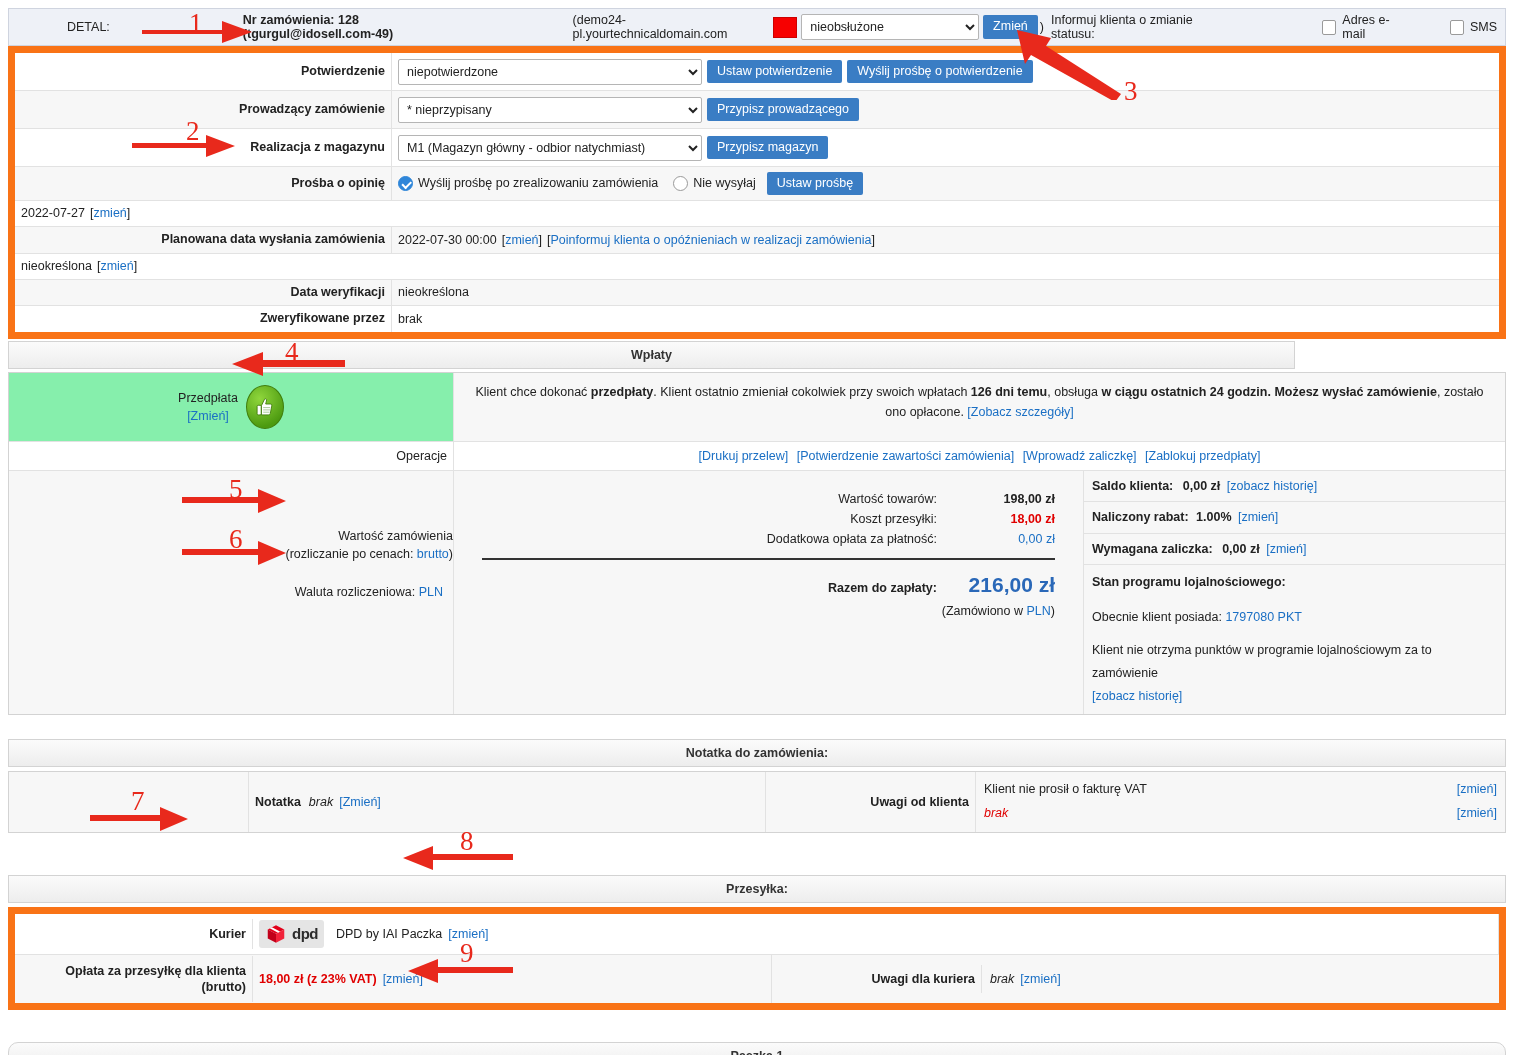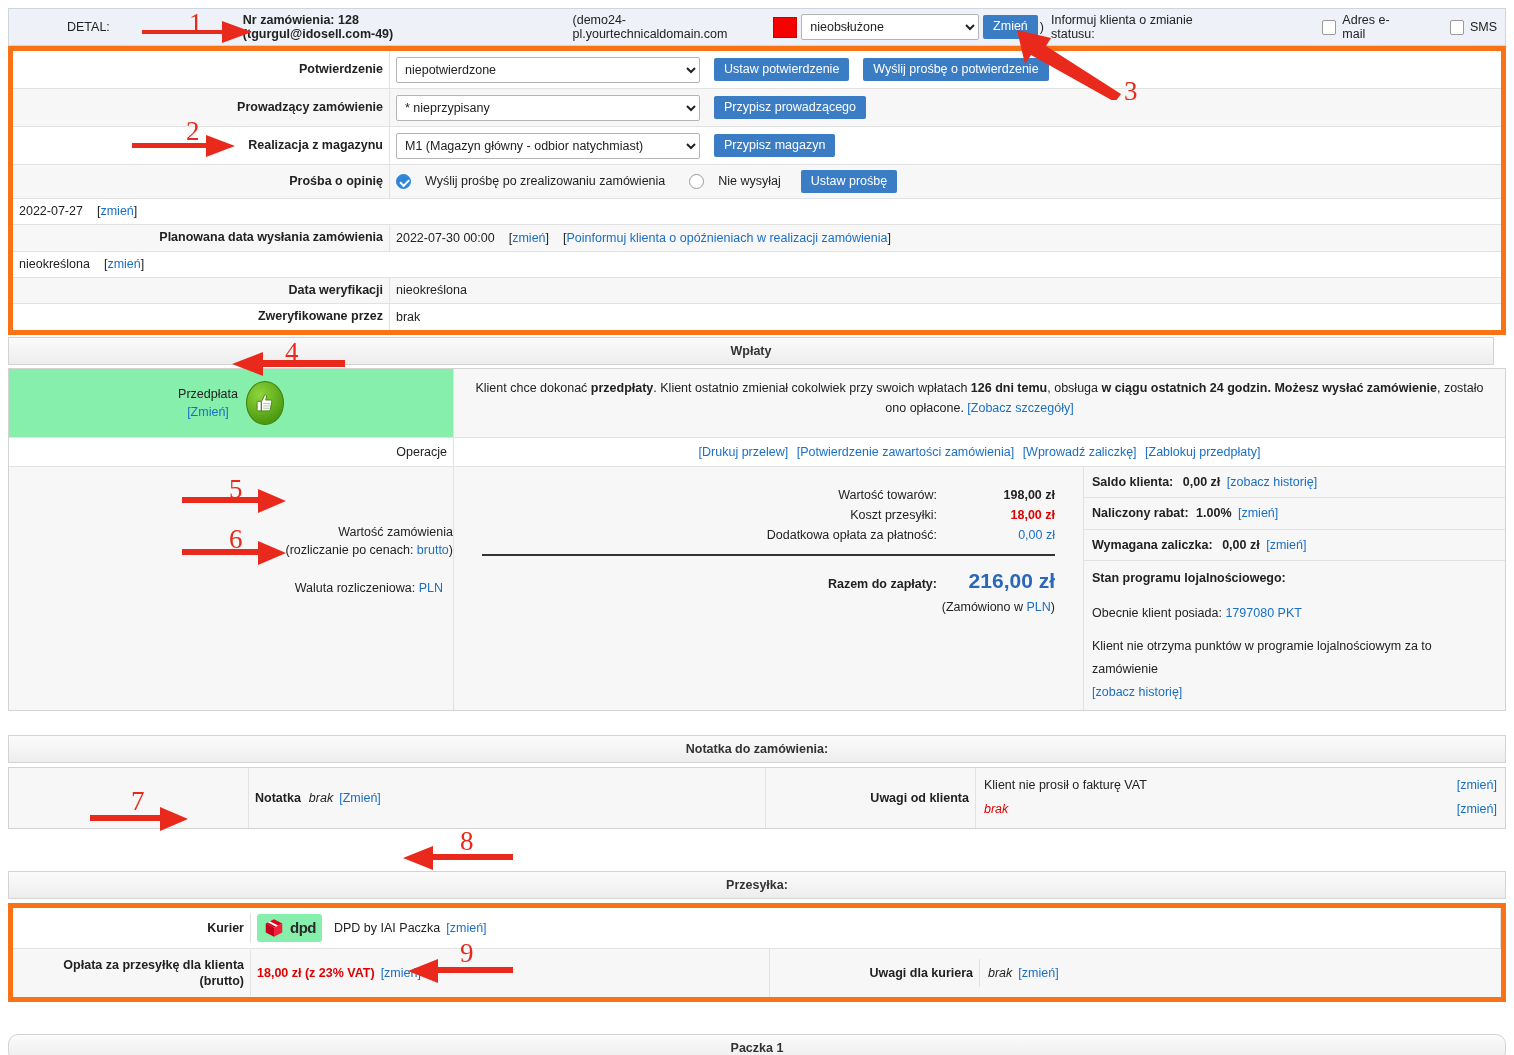--- a/index.html
+++ b/index.html
@@ -13,21 +13,21 @@
   #page {
     position: relative;
     width: 1514px;
     height: 1055px;
     overflow: hidden;
     background: #fff;
   }
 
   
   .block {
-    border: 5px solid #f97316;
+    border: 7px solid #f97316;
     border-collapse: collapse;
     width: 100%;
     background: #fff;
   }
   .row {
     display: flex;
     border-bottom: 1px solid #e2e2e2;
     min-height: 26px;
     align-items: stretch;
   }
@@ -43,21 +43,21 @@
     align-items: center;
     justify-content: flex-end;
     border-right: 1px solid #e2e2e2;
     line-height: 1.25;
   }
   .val {
     flex: 1 1 auto;
     padding: 4px 6px;
     display: flex;
     align-items: center;
-    gap: 14px;
+    gap: 5px;
     flex-wrap: wrap;
     line-height: 1.3;
   }
   a, .lnk {
     color: #1a6fc4;
     text-decoration: none;
     cursor: pointer;
   }
   .sec-head {
     text-align: center;
@@ -188,21 +188,21 @@
   .red { color: #e00000; }
   .bold { font-weight: bold; }
 
   
   .ship-row { display: flex; border-bottom: 1px solid #e2e2e2; min-height: 30px; }
   .ship-lbl { width: 238px; flex: 0 0 238px; text-align: right; font-weight: bold; padding: 7px 6px; border-right: 1px solid #e2e2e2; line-height: 1.3;}
   .ship-val { width: 519px; flex: 0 0 519px; padding: 6px 6px; border-right: 1px solid #e2e2e2; display: flex; align-items: center; gap: 6px; }
   .ship-lbl2 { width: 210px; flex: 0 0 210px; text-align: right; font-weight: bold; padding: 7px 6px; border-right: 1px solid #e2e2e2; }
   .ship-val2 { flex: 1 1 auto; padding: 6px 8px; display:flex; align-items:center; gap:6px;}
   .dpdbox {
-    background: #86efac; padding: 3px 6px; display: inline-flex; align-items: center; gap: 5px; border-radius: 3px;
+    background: #e5e5e5; padding: 3px 6px; display: inline-flex; align-items: center; gap: 5px; border-radius: 3px;
   }
   .dpd-word { font-weight: bold; font-size: 15px; color: #2b2b2b; letter-spacing: -0.5px; }
 
   
   .arrow { position: absolute; pointer-events: none; }
   .anum {
     position: absolute;
     color: #e8291c;
     font-family: "Liberation Serif", serif;
     font-size: 27px;
@@ -295,21 +295,21 @@
     <div class="row alt">
       <div class="lbl">Data weryfikacji</div>
       <div class="val">nieokreślona</div>
     </div>
     <div class="row">
       <div class="lbl">Zweryfikowane przez</div>
       <div class="val">brak</div>
     </div>
   </div>
 
-  <div class="sec-head" style="margin:2px 8px 0 8px; width:1486px;">Wpłaty</div>
+  <div class="sec-head" style="margin:2px 8px 0 8px; width:1287px;">Wpłaty</div>
 
   <div class="pay-wrap" style="margin:3px 8px 0 8px; width:1498px;">
     <div class="pay-top">
       <div class="pay-left">
         <div style="text-align:center; line-height:1.5;">
           <div>Przedpłata</div>
           <a class="lnk">[Zmień]</a>
         </div>
         <span class="thumb">
           <svg width="20" height="22" viewBox="0 0 20 22" aria-hidden="true">

